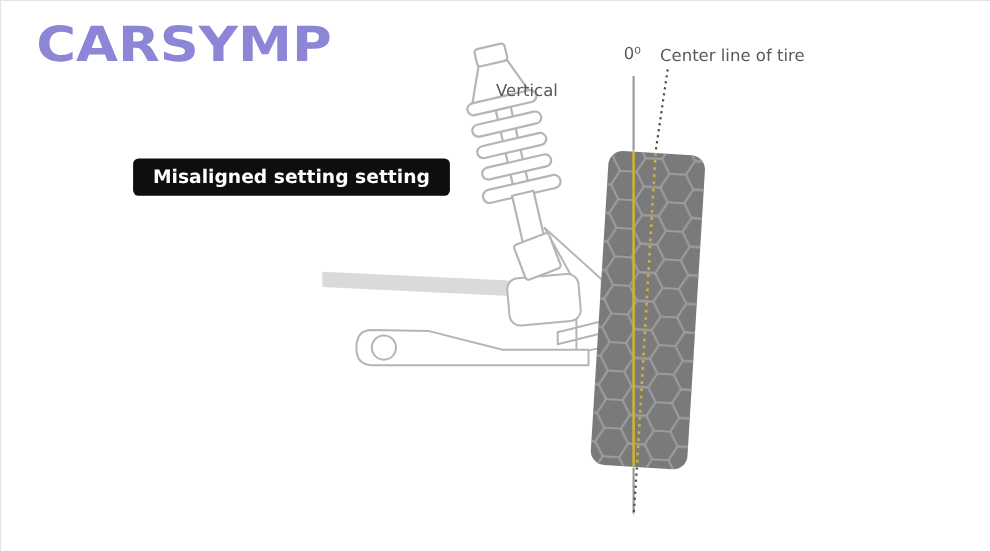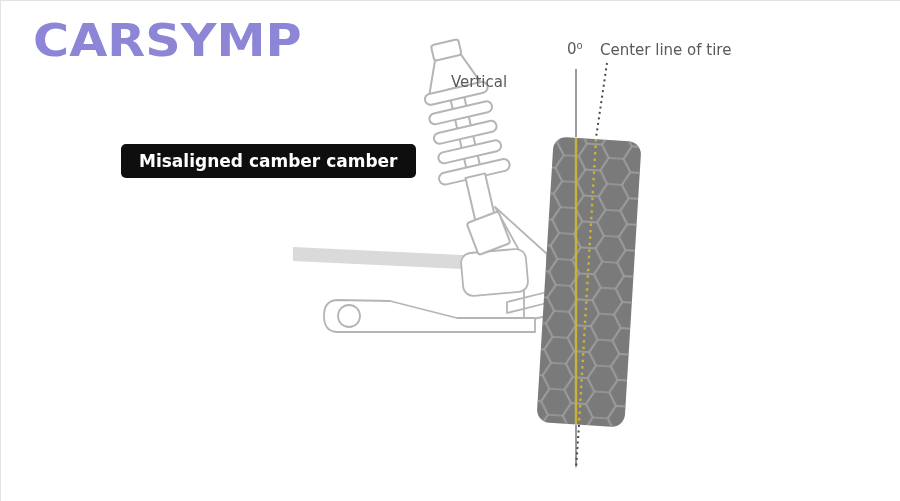--- a/index.html
+++ b/index.html
@@ -94,19 +94,19 @@
     <line x1="575" y1="137" x2="575" y2="423" stroke-width="2.4" stroke="#c9b23a"></line>
     <line x1="575" y1="424" x2="575" y2="466" stroke-width="2" stroke="#9a9a9a"></line>
 
     <line x1="606" y1="62" x2="595" y2="137" stroke-width="2" stroke-dasharray="2 3.5" stroke="#4a4a4a"></line>
     <line x1="595" y1="138" x2="578" y2="423" stroke-width="2.4" stroke-dasharray="2.5 4" stroke="#c9b23a"></line>
     <line x1="578" y1="424" x2="575" y2="468" stroke-width="2" stroke-dasharray="2 3.5" stroke="#4a4a4a"></line>
   </svg>
 
   <div class="logo-brand" style="color:#8d85d6;">CARSYMP</div>
 
-  <div class="badge">Misaligned camber camber</div>
+  <div class="badge">Misaligned setting setting</div>
 
   <div class="diag-label lbl-vertical">Vertical</div>
   <div class="diag-label lbl-angle">0⁰</div>
   <div class="diag-label lbl-centerline">Center line of tire</div>
 
 </div>
 
 </body></html>

